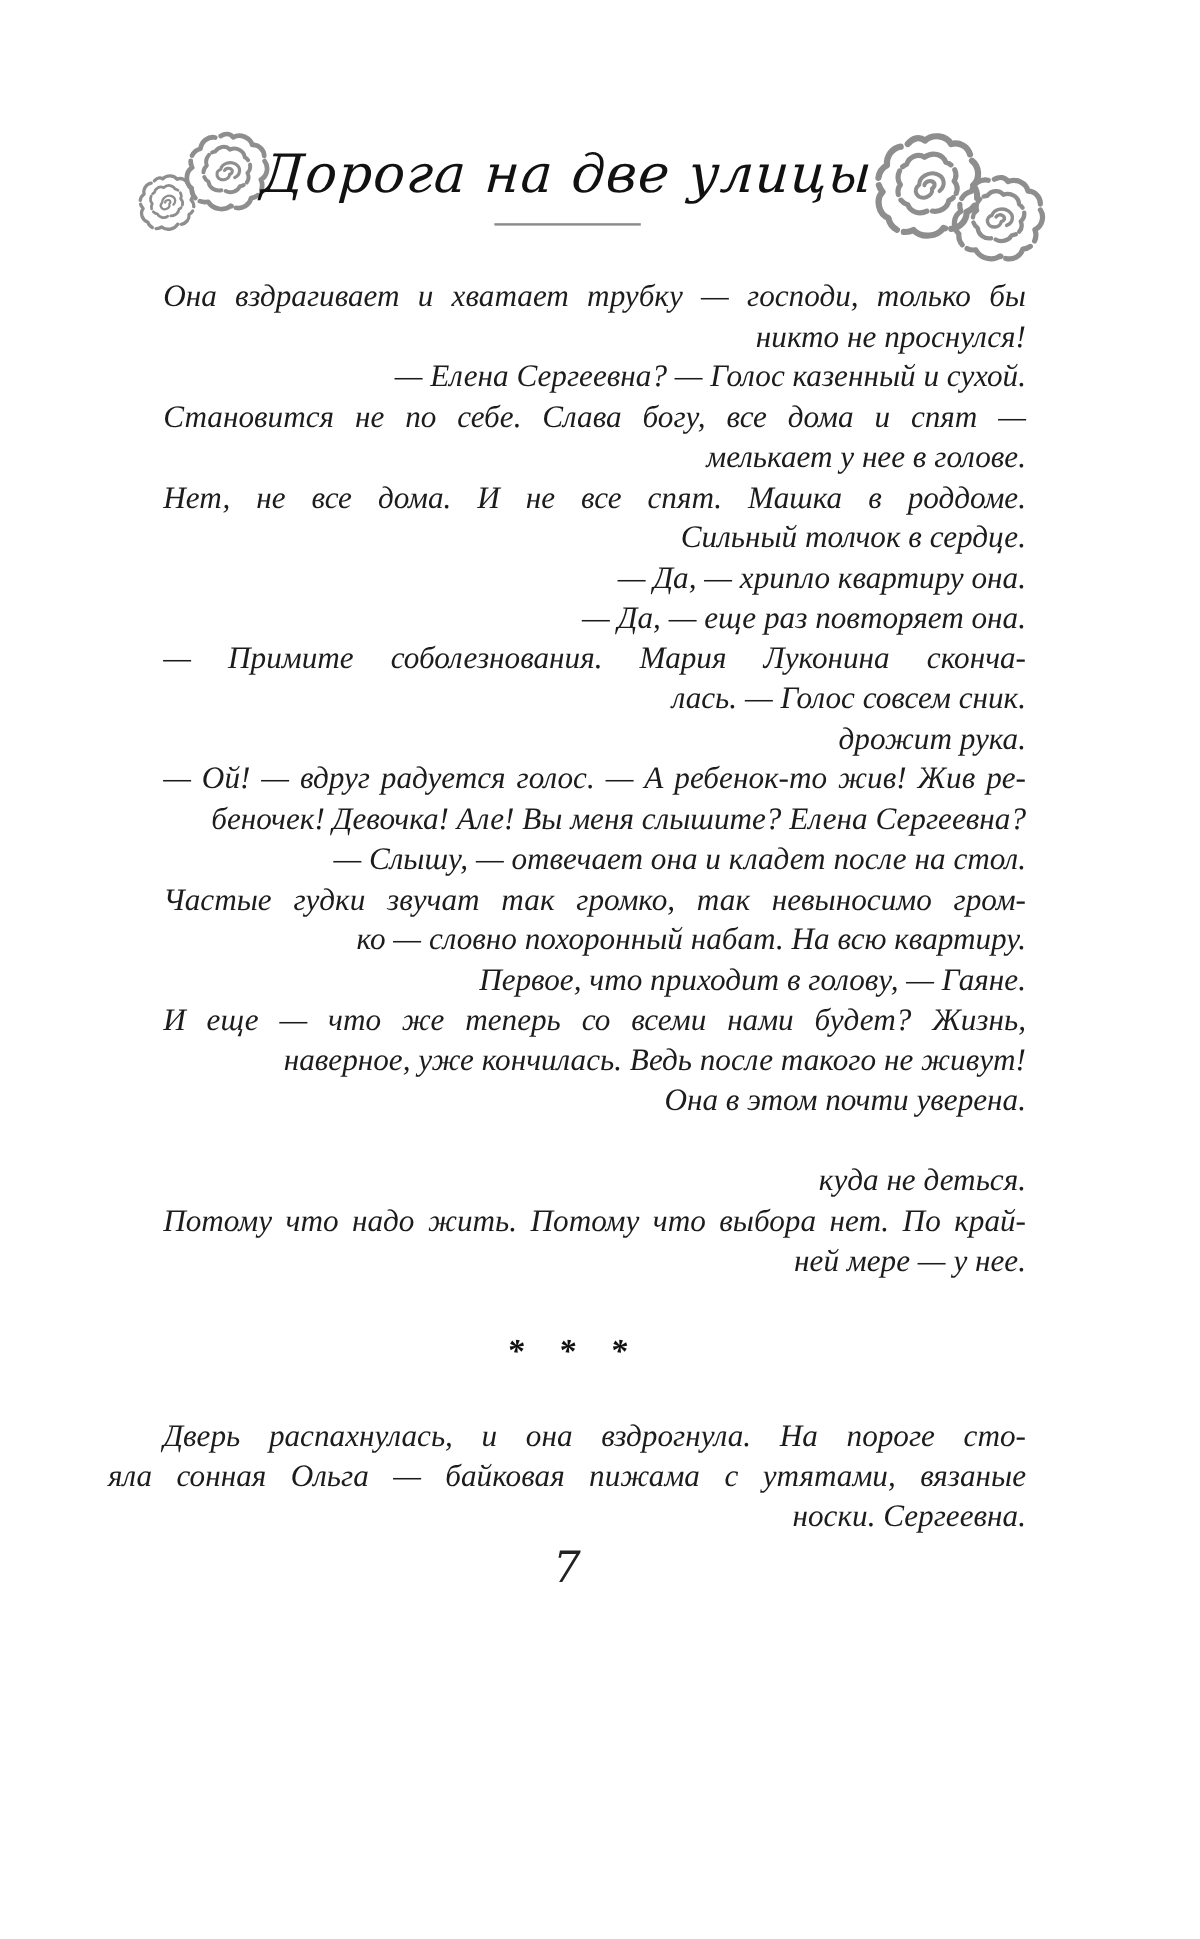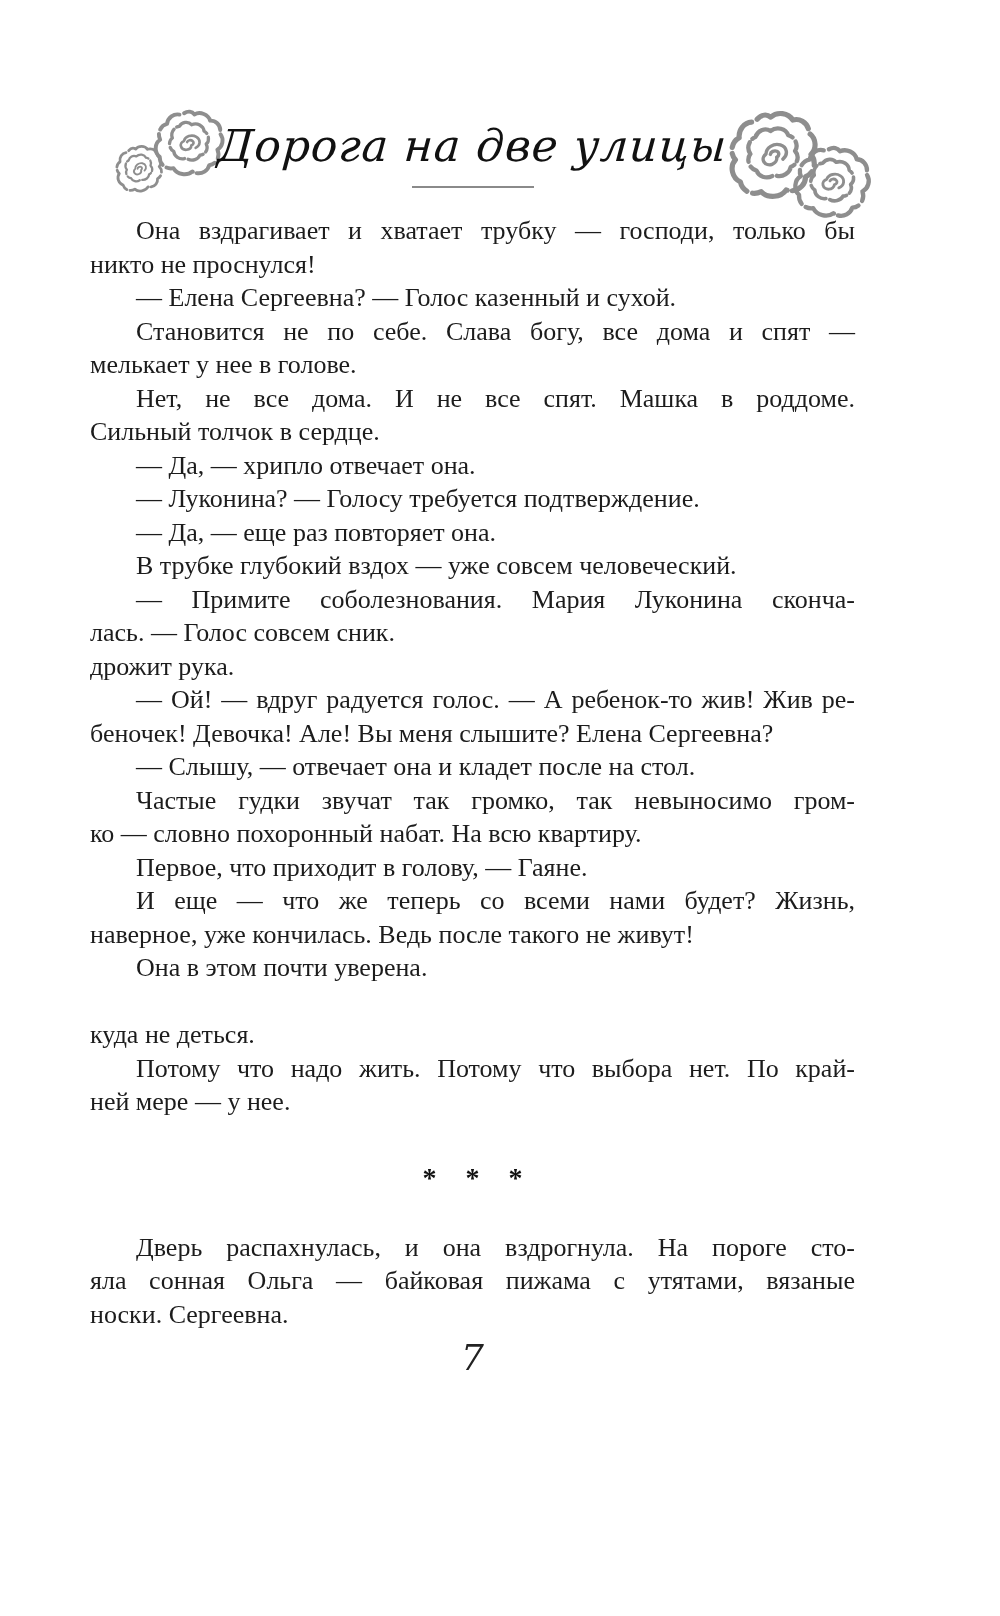--- a/index.html
+++ b/index.html
@@ -45,26 +45,27 @@
     width: 122px;
     height: 2px;
     background: #8a8a8a;
     margin: 16px auto 0 auto;
   }
 
   
   .page-body {
     margin-left: 90px;
     width: 765px;
-    margin-top: 26px;
+    margin-top: 42px;
     font-size: 26px;
     line-height: 33.5px;
     color: #1c1c1c;
+    font-style: italic;
   }
-  .line { text-align: left; }
+  .line { text-align: right; }
   .line.just {
     text-align: justify;
     text-align-last: justify;
   }
   .line.indent { text-indent: 46px; }
   .spacer { height: 33.5px; }
   .section-break {
     box-sizing: border-box;
     height: 112px;
     padding-top: 42px;
@@ -112,24 +113,22 @@
 </header>
 
 <main class="page-body" id="page-body">
     <div class="line indent just">Она вздрагивает и хватает трубку — господи, только бы</div>
     <div class="line">никто не проснулся!</div>
     <div class="line indent">— Елена Сергеевна? — Голос казенный и сухой.</div>
     <div class="line indent just">Становится не по себе. Слава богу, все дома и спят —</div>
     <div class="line">мелькает у нее в голове.</div>
     <div class="line indent just">Нет, не все дома. И не все спят. Машка в роддоме.</div>
     <div class="line">Сильный толчок в сердце.</div>
-    <div class="line indent">— Да, — хрипло отвечает она.</div>
-    <div class="line indent">— Луконина? — Голосу требуется подтверждение.</div>
+    <div class="line indent">— Да, — хрипло квартиру она.</div>
     <div class="line indent">— Да, — еще раз повторяет она.</div>
-    <div class="line indent">В трубке глубокий вздох — уже совсем человеческий.</div>
     <div class="line indent just">— Примите соболезнования. Мария Луконина сконча-</div>
     <div class="line">лась. — Голос совсем сник.</div>
     <div class="line">дрожит рука.</div>
     <div class="line indent just">— Ой! — вдруг радуется голос. — А ребенок-то жив! Жив ре-</div>
     <div class="line">беночек! Девочка! Але! Вы меня слышите? Елена Сергеевна?</div>
     <div class="line indent">— Слышу, — отвечает она и кладет после на стол.</div>
     <div class="line indent just">Частые гудки звучат так громко, так невыносимо гром-</div>
     <div class="line">ко — словно похоронный набат. На всю квартиру.</div>
     <div class="line indent">Первое, что приходит в голову, — Гаяне.</div>
     <div class="line indent just">И еще — что же теперь со всеми нами будет? Жизнь,</div>

